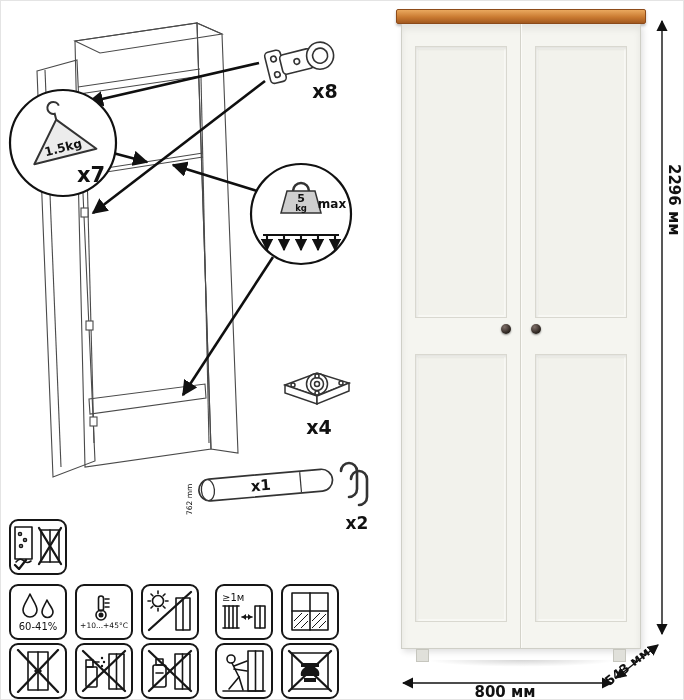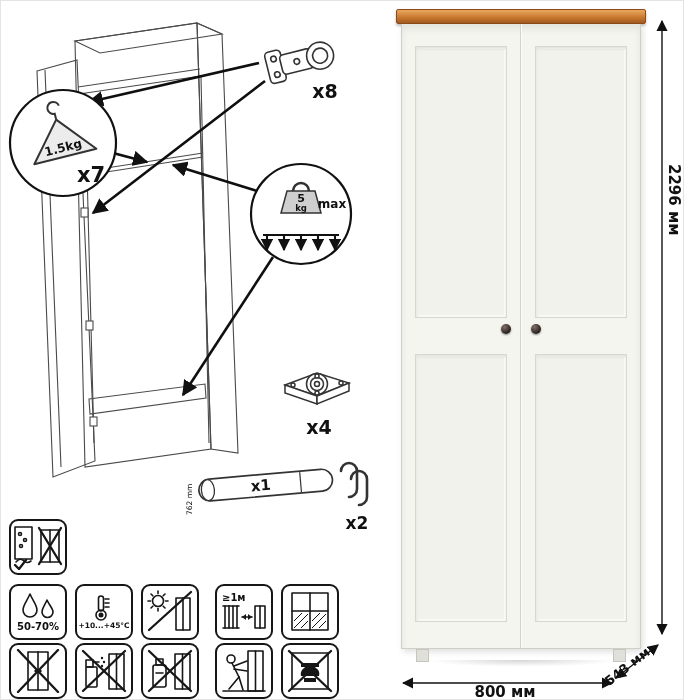--- a/index.html
+++ b/index.html
@@ -3,21 +3,21 @@
 <meta charset="utf-8">
 <style>
   html,body{margin:0;padding:0;background:#fff;}
   .canvas{position:relative;width:684px;height:700px;background:#fff;border:1px solid #e4e4e4;
           box-sizing:border-box;font-family:"DejaVu Sans","Liberation Sans",sans-serif;overflow:hidden;}
   svg text{font-family:"DejaVu Sans","Liberation Sans",sans-serif;fill:#111;}
   .abs{position:absolute;}
   
   .box{position:absolute;width:58px;height:56px;border:2.5px solid #161616;border-radius:9px;background:#fff;
        box-sizing:border-box;display:flex;flex-direction:column;align-items:center;justify-content:center;padding:2px;}
-  .box-label{font-weight:bold;font-size:10px;line-height:1.05;color:#111;white-space:nowrap;}
+  .box-label{font-weight:normal;font-size:10px;line-height:1.05;color:#111;white-space:nowrap;}
   .box-label.small{font-size:7.5px;}
   .ic{stroke:#161616;stroke-width:1.6;fill:none;stroke-linecap:round;stroke-linejoin:round;}
   .icx{stroke:#161616;stroke-width:2.3;fill:none;stroke-linecap:round;}
   
   .product{position:absolute;left:400px;top:8px;width:240px;height:660px;}
   .top-board{position:absolute;left:-5px;top:0;width:250px;height:15px;
              background:linear-gradient(#eaa95f,#c97a31 55%,#a35a20);
              border:1px solid #8d4b1a;border-radius:2px;box-sizing:border-box;box-shadow:0 2px 3px rgba(0,0,0,.25);}
   .wbody{position:absolute;left:0;top:15px;width:240px;height:625px;background:#f5f5f0;
          border:1px solid #cfcfc7;border-top:none;box-sizing:border-box;display:flex;
@@ -161,21 +161,21 @@
       <line class="icx" x1="26" y1="4" x2="48" y2="40"></line>
       <line class="icx" x1="48" y1="4" x2="26" y2="40"></line>
     </svg>
   </div>
 
   <div class="box" style="left:8px;top:583px">
     <svg width="40" height="30" viewBox="0 0 40 30">
       <path class="ic" d="M12,2 C9,9 5,13 5,18 a7,7 0 0 0 14,0 C19,13 15,9 12,2 z"></path>
       <path class="ic" d="M29,8 C27,13 24,16 24,20 a5.5,5.5 0 0 0 11,0 C35,16 31,13 29,8 z"></path>
     </svg>
-    <div class="box-label">50-70%</div>
+    <div class="box-label">60-41%</div>
   </div>
 
   <div class="box" style="left:74px;top:583px">
     <svg width="40" height="28" viewBox="0 0 40 28">
       <rect class="ic" x="14.5" y="2" width="5" height="15" rx="2.5"></rect>
       <circle class="ic" cx="17" cy="21" r="5"></circle>
       <circle cx="17" cy="21" r="2.5" fill="#161616"></circle>
       <line class="ic" x1="21" y1="5" x2="25" y2="5"></line>
       <line class="ic" x1="21" y1="9" x2="25" y2="9"></line>
       <line class="ic" x1="21" y1="13" x2="25" y2="13"></line>

